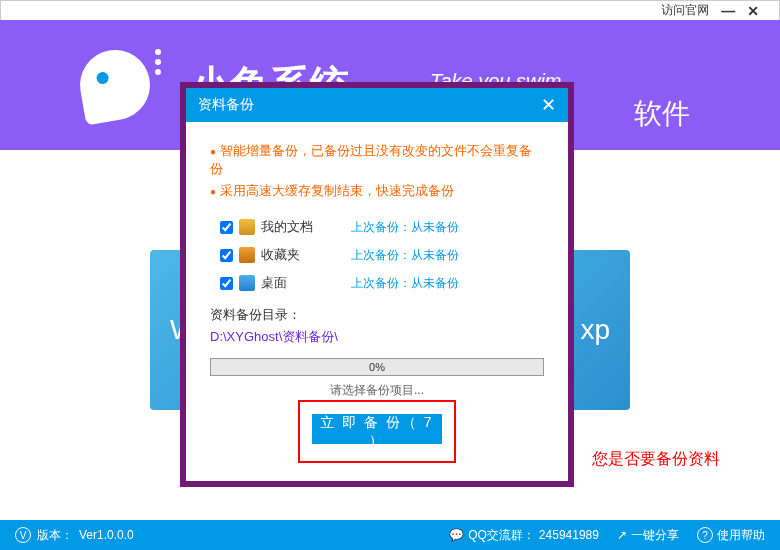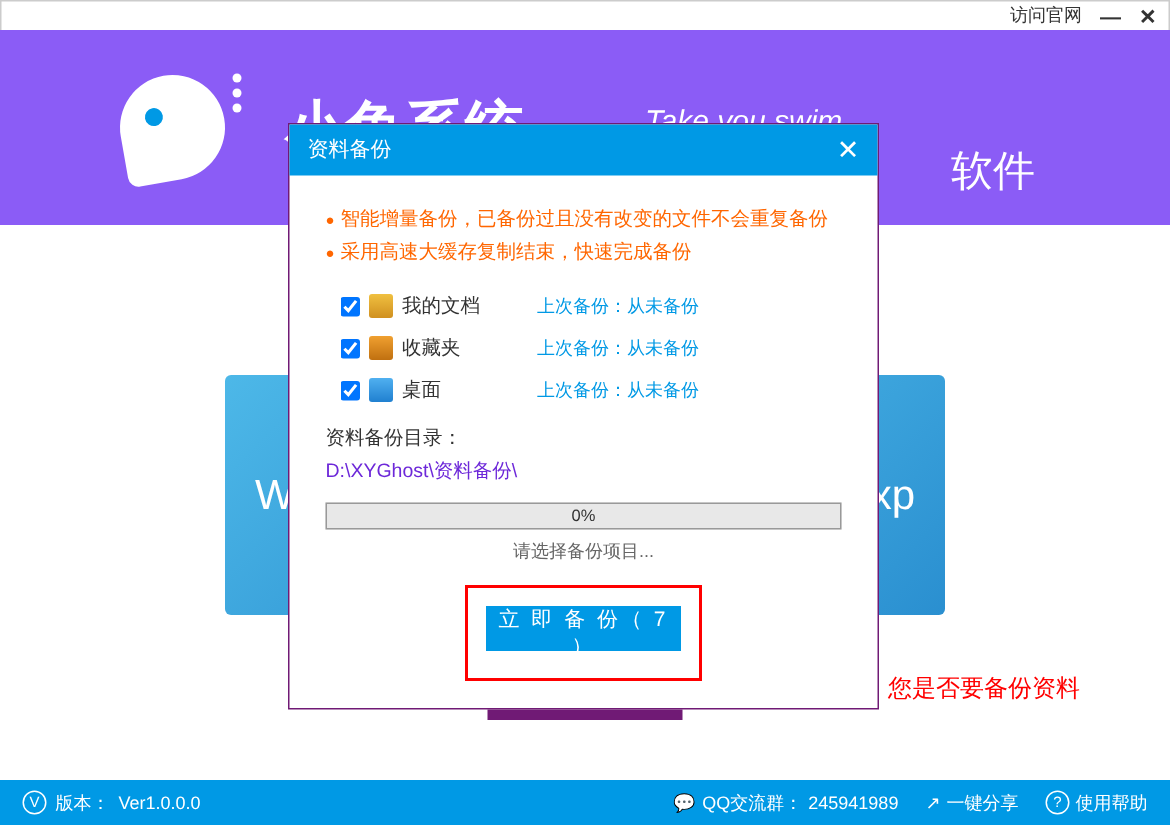--- a/index.html
+++ b/index.html
@@ -1,18 +1,18 @@
 <!DOCTYPE html>
 <html><head>
 <meta charset="utf-8">
 <style>
 * { margin: 0; padding: 0; box-sizing: border-box; font-family: "Microsoft YaHei", sans-serif; }
 body { width: 780px; height: 550px; overflow: hidden; position: relative; background: #fff; }
 
-.titlebar { height: 20px; background: #fff; display: flex; justify-content: flex-end; align-items: center; padding: 0 8px; gap: 12px; border: 1px solid #ccc; border-bottom: none; }
+.titlebar { height: 20px; background: #fff; display: flex; justify-content: flex-end; align-items: center; padding: 0 20px; gap: 12px; border: 1px solid #ccc; border-bottom: none; }
 .titlebar span { font-size: 12px; color: #333; cursor: pointer; }
 .titlebar .ctrl { font-size: 14px; font-weight: bold; }
 
 .header { height: 130px; background: #8b5cf6; display: flex; align-items: center; padding-left: 80px; position: relative; }
 .logo { display: flex; align-items: center; gap: 10px; }
 .fish { width: 70px; height: 70px; background: #fff; border-radius: 50% 50% 50% 10%; position: relative; transform: rotate(-10deg); }
 .fish::before { content: ''; position: absolute; width: 12px; height: 12px; background: #0099e5; border-radius: 50%; top: 20px; left: 18px; }
 .bubbles { position: absolute; left: 155px; top: 25px; }
 .bubbles span { display: block; width: 6px; height: 6px; background: #fff; border-radius: 50%; margin: 4px 0; }
 .brand { color: #fff; font-size: 40px; font-weight: bold; margin-left: 30px; }
@@ -31,39 +31,39 @@
 
 .mainbtn { position: absolute; left: 50%; transform: translateX(-50%); bottom: 40px; width: 130px; height: 38px; background: #701a75; color: #fff; border: none; font-size: 18px; cursor: pointer; }
 
 .footer { height: 30px; background: #0099e5; color: #fff; display: flex; align-items: center; padding: 0 15px; font-size: 12px; }
 .footer .left { display: flex; align-items: center; gap: 6px; }
 .footer .right { margin-left: auto; display: flex; align-items: center; gap: 18px; }
 .footer .item { display: flex; align-items: center; gap: 4px; }
 .vcircle { width: 16px; height: 16px; border: 1px solid #fff; border-radius: 50%; display: inline-flex; align-items: center; justify-content: center; font-size: 10px; }
 
 
-.modal { position: absolute; left: 192px; top: 82px; width: 394px; background: #fff; border: 1px solid #701a75; z-index: 10; }
+.modal { position: absolute; left: 180px; top: 82px; width: 394px; background: #fff; border: 6px solid #701a75; z-index: 10; }
 .modal-title { height: 34px; background: #0099e5; color: #fff; display: flex; align-items: center; padding: 0 12px; font-size: 14px; }
 .modal-title .close { margin-left: auto; font-size: 18px; cursor: pointer; }
 .modal-body { padding: 16px 24px 18px; }
 .info-line { color: #ff6600; font-size: 13px; margin: 4px 0; }
 .info-line::before { content: '●'; margin-right: 4px; font-size: 10px; }
 .check-list { margin: 18px 0 14px 10px; }
 .check-row { display: flex; align-items: center; margin: 10px 0; font-size: 13px; }
 .check-row input { margin-right: 6px; }
 .check-row .ico { width: 16px; height: 16px; margin-right: 6px; display: inline-block; }
 .ico-doc { background: linear-gradient(#f0c040, #d09020); border-radius: 2px; }
 .ico-fav { background: linear-gradient(#f0a030, #c07010); border-radius: 2px; }
 .ico-desk { background: linear-gradient(#50b0f0, #2080d0); border-radius: 2px; }
 .check-row .label { width: 90px; color: #333; }
 .check-row .last { color: #0099e5; font-size: 12px; }
 .path-label { font-size: 13px; color: #333; margin-top: 6px; }
 .path-val { font-size: 13px; color: #6d28d9; margin: 4px 0 12px; }
 .progress { border: 1px solid #999; height: 18px; background: #e8e8e8; display: flex; align-items: center; justify-content: center; font-size: 11px; color: #333; }
-.status { text-align: center; font-size: 12px; color: #666; margin: 6px 0 14px; }
+.status { text-align: center; font-size: 12px; color: #666; margin: 6px 0 1px; }
 .btnrow { display: flex; justify-content: center; gap: 24px; }
 .btnwrap { border: 2px solid #ff0000; padding: 12px; }
 .mbtn { width: 130px; height: 30px; background: #0099e5; color: #fff; border: none; font-size: 14px; cursor: pointer; letter-spacing: 2px; }
 
 .annotation { position: absolute; right: 60px; bottom: 50px; color: #ff0000; font-size: 16px; z-index: 5; }
 .arrow { position: absolute; right: 210px; bottom: 75px; z-index: 5; }
 .arrow svg { overflow: visible; }
 </style>
 </head>
 <body>

